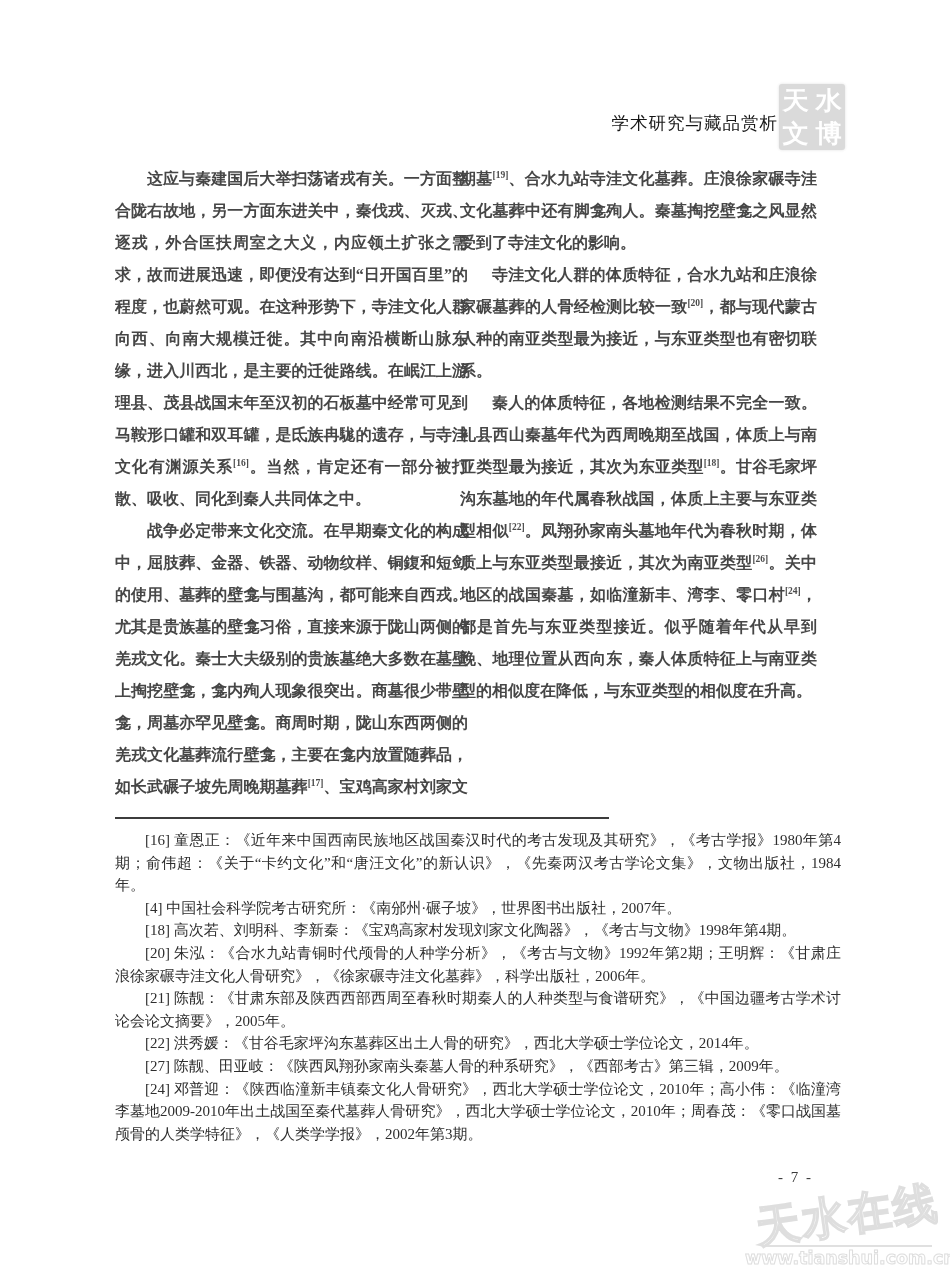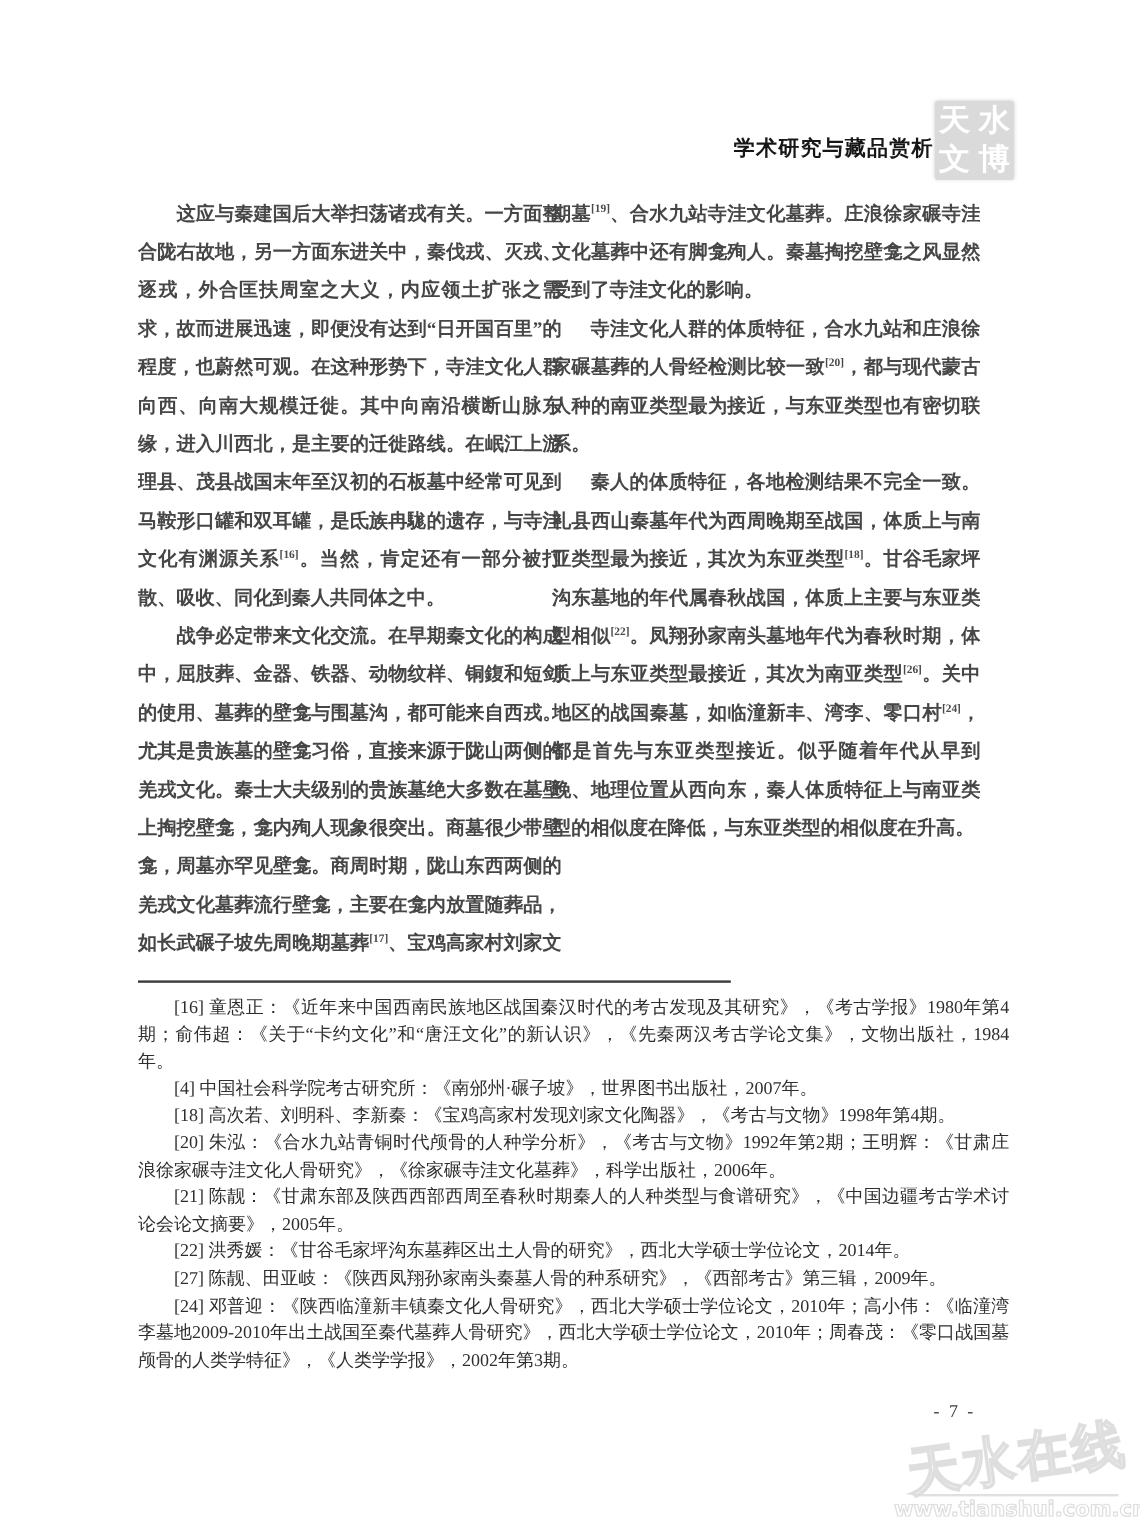--- a/index.html
+++ b/index.html
@@ -8,21 +8,21 @@
     width:950px;height:1279px;
     background:#ffffff;
     overflow:hidden;
     font-family:"Liberation Serif","DejaVu Serif",serif;
     color:#454545;
   }
   
   .header-title{
     position:absolute;top:111px;right:172px;
     font-family:"Liberation Sans","DejaVu Sans",sans-serif;
-    font-weight:700;font-size:17.5px;color:#161616;
+    font-weight:400;font-size:17.5px;color:#161616;
     letter-spacing:1px;white-space:nowrap;
   }
   .seal{
     position:absolute;top:84px;left:779px;
     width:66px;height:66px;
     background:#d2d2d2;
     border-radius:3px;
     display:grid;grid-template-columns:1fr 1fr;grid-template-rows:1fr 1fr;
     align-items:center;justify-items:center;
     opacity:0.82;

